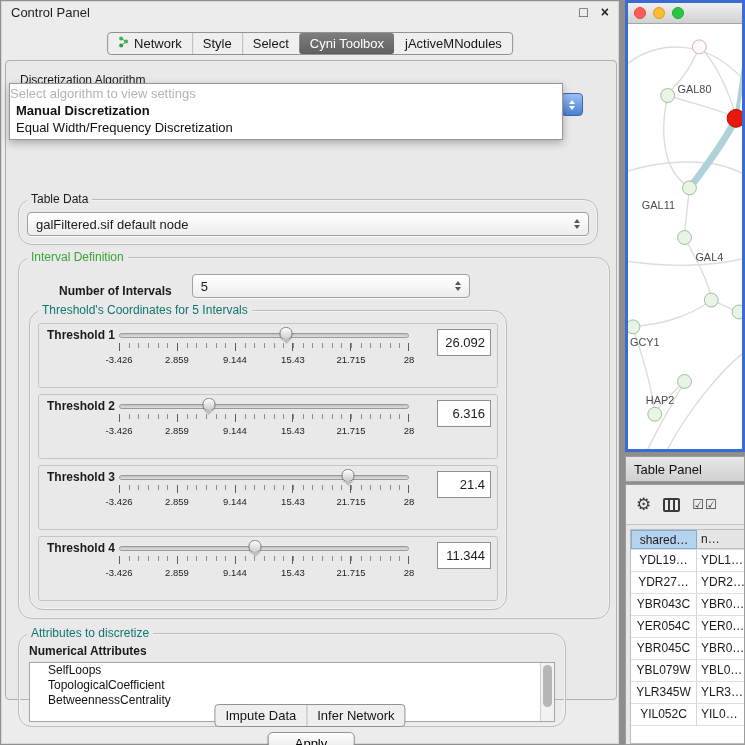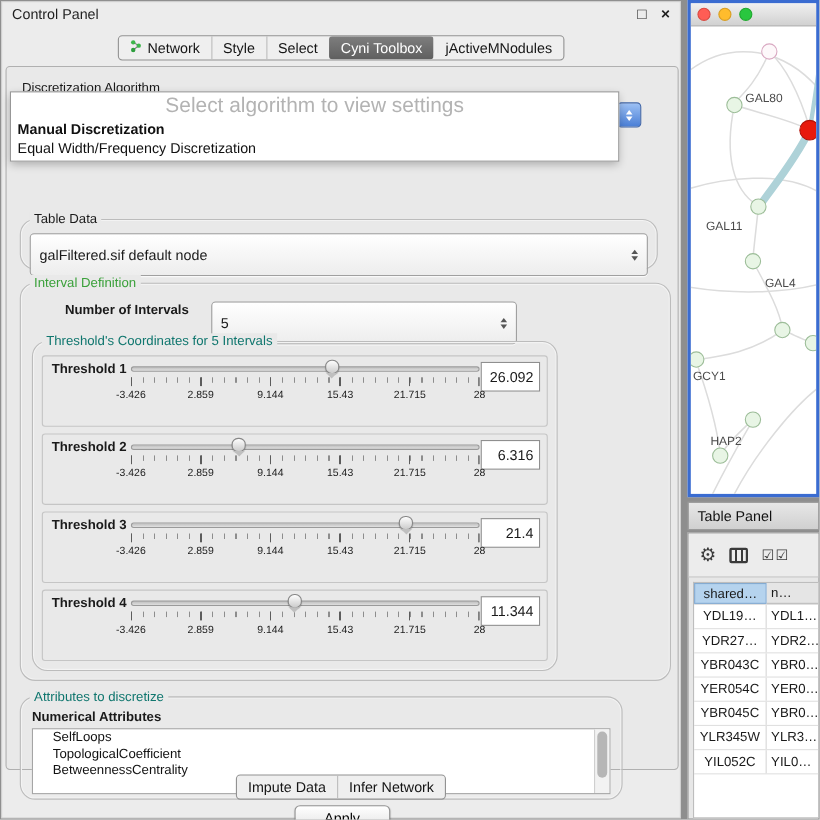--- a/index.html
+++ b/index.html
@@ -20,21 +20,21 @@
 .tab:first-child{border-left:none}
 .tab.selected{background:linear-gradient(#7e7e7e,#5f5f5f);color:#fff;border-radius:3px;border-left-color:transparent}
 .tab.selected + .tab{border-left-color:transparent}
 
 .inner-panel{position:absolute;left:4px;top:59px;width:612px;height:640px;background:#e9e9e9;border:1px solid #b0b0b0;border-radius:4px}
 
 .algo-label{position:absolute;left:14px;top:12px;font-weight:normal;font-size:12px;z-index:1}
 
 
 .algo-dropdown{position:absolute;left:8px;top:82px;width:554px;background:#fff;border:1px solid #979797;box-shadow:0 3px 8px rgba(0,0,0,.28);z-index:60;padding-bottom:3px}
-.dd-placeholder{text-align:center;color:#b3b3b3;font-size:19px;padding:2px 0 1px}
+.dd-placeholder{text-align:left;color:#b3b3b3;font-size:13px;padding:2px 0 1px}
 .dd-option{font-size:13px;padding:1px 6px;color:#111}
 .dd-option.first{font-weight:bold}
 
 
 .combo-cap{position:absolute;left:560px;top:92px;width:22px;height:23px;border:1px solid #3f65a8;border-radius:4px;background:linear-gradient(#9cc0f4,#4a7fd6);z-index:55;display:flex;flex-direction:column;align-items:center;justify-content:center;gap:2px}
 .arr-up{width:0;height:0;border-left:3.5px solid transparent;border-right:3.5px solid transparent;border-bottom:4.5px solid #555}
 .arr-dn{width:0;height:0;border-left:3.5px solid transparent;border-right:3.5px solid transparent;border-top:4.5px solid #555}
 .combo-cap .arr-up{border-bottom-color:#fff}
 .combo-cap .arr-dn{border-top-color:#fff}
 
@@ -44,33 +44,33 @@
 .group-label.green{color:#3ba13b}
 .group-label.blue{color:#0f766e}
 .group-label.plain{color:#1a1a1a}
 
 .g-tabledata{left:12px;top:138px;width:580px;height:46px}
 .g-interval{left:12px;top:196px;width:592px;height:362px}
 .g-thresholds{left:10px;top:52px;width:478px;height:300px}
 .g-attrs{left:12px;top:572px;width:548px;height:94px}
 
 
-.combo{display:flex;align-items:center;border:1px solid #a0a0a0;border-radius:4px;background:linear-gradient(#ffffff,#ededed);height:39px;padding:0 3px 0 8px;font-size:13px;box-shadow:0 1px 0 rgba(255,255,255,.7)}
+.combo{display:flex;align-items:center;border:1px solid #a0a0a0;border-radius:4px;background:linear-gradient(#ffffff,#ededed);height:24px;padding:0 3px 0 8px;font-size:13px;box-shadow:0 1px 0 rgba(255,255,255,.7)}
 .combo .stepper{margin-left:auto;display:flex;flex-direction:column;align-items:center;justify-content:center;gap:2px;width:16px}
 .tabledata-combo{position:absolute;left:8px;right:8px;top:12px}
-.num-row{position:absolute;left:40px;top:16px;display:flex;align-items:flex-start}
+.num-row{position:absolute;left:40px;top:16px;display:flex;align-items:flex-end}
 .num-label{font-weight:bold;font-size:12px}
 .num-combo{width:278px;margin-left:20px}
 
 
 .thresholds-container{position:absolute;left:8px;right:8px;top:12px;bottom:8px;display:flex;flex-direction:column;gap:6px}
 .threshold-box{flex:1;border:1px solid #c5c5c5;border-radius:3px;padding:3px 6px;display:flex;background:#e9e9e9}
 .th-label{font-weight:bold;font-size:12px;margin:1px 0 2px 2px}
 .th-row{display:flex;align-items:flex-start;flex:1}
-.slider{position:relative;flex:1;height:40px;margin:0 1px 0 4px}
+.slider{position:relative;flex:1;height:40px;margin:0 28px 0 4px}
 .track{position:absolute;left:0;right:0;top:6px;height:5px;background:linear-gradient(#c1c1c1,#dedede);border:1px solid #9a9a9a;border-radius:3px}
 .thumb{position:absolute;top:0;width:13px;height:13px;transform:translateX(-50%);background:linear-gradient(#fdfdfd,#cccccc);border:1px solid #878787;border-radius:6px;box-shadow:0 1px 1px rgba(0,0,0,.25);z-index:2}
 .thumb::after{content:"";position:absolute;left:50%;top:96%;transform:translateX(-50%);border-left:5px solid transparent;border-right:5px solid transparent;border-top:5px solid #bfbfbf}
 .ticks{position:absolute;left:0;right:0;top:16px;height:5px;background:repeating-linear-gradient(to right,#8d8d8d 0 1px,transparent 1px 3.333%)}
 .ticks-major{position:absolute;left:0;right:0;top:16px;height:8px;background:repeating-linear-gradient(to right,#5c5c5c 0 1px,transparent 1px 20%);border-right:1px solid #5c5c5c}
 .scale{position:absolute;left:0;right:0;top:27px;height:11px;font-size:9.5px;color:#1c1c1c}
 .scale span{position:absolute;transform:translateX(-50%);white-space:nowrap}
 .th-value{width:54px;height:27px;background:#fff;border:1px solid #8f8f8f;font-size:13px;text-align:right;padding:5px 5px 0 0;margin-top:2px}
 
 
@@ -372,20 +372,24 @@
         </div>
         <div class="tp-row">
           <span class="c1">YER054C</span>
           <span class="c2">YER0…</span>
         </div>
         <div class="tp-row">
           <span class="c1">YBR045C</span>
           <span class="c2">YBR0…</span>
         </div>
         <div class="tp-row">
+          <span class="c1">YBL079W</span>
+          <span class="c2">YBL0…</span>
+        </div>
+        <div class="tp-row">
           <span class="c1">YLR345W</span>
           <span class="c2">YLR3…</span>
         </div>
         <div class="tp-row">
           <span class="c1">YIL052C</span>
           <span class="c2">YIL0…</span>
         </div>
       </div>
   </div>
 </div>

